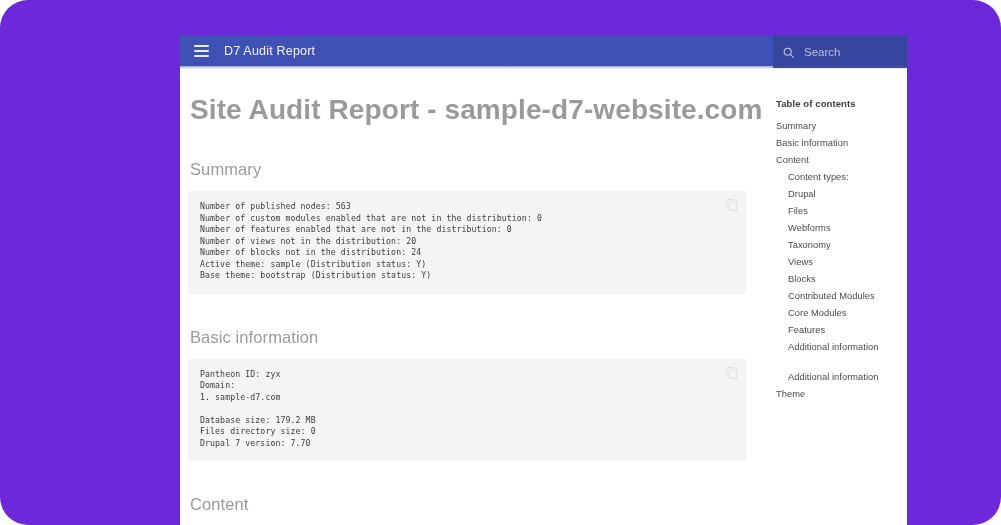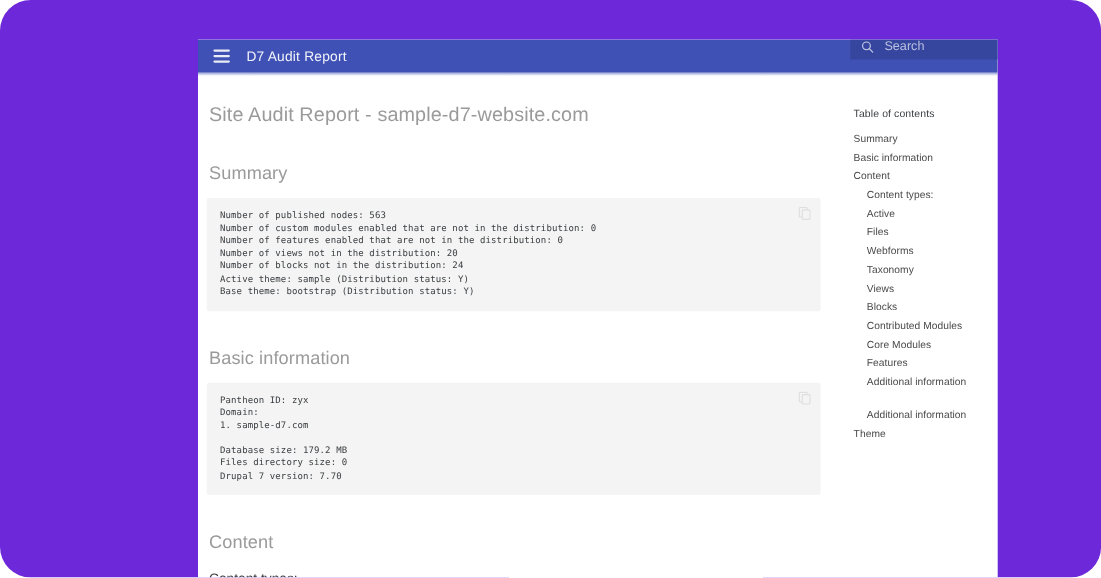--- a/index.html
+++ b/index.html
@@ -76,23 +76,24 @@
     letter-spacing: 0.2px;
     margin-left: 8px;
     white-space: nowrap;
   }
 
   .searchbox {
     position: absolute;
     right: 0;
     top: 0;
     width: 134px;
-    height: 18px;
+    height: 32px;
     background: #36459e;
     display: flex;
+    align-items: center;
     cursor: text;
   }
   .search-icon {
     width: 13px;
     height: 13px;
     margin-left: 9px;
     margin-right: 9px;
     flex: 0 0 auto;
     display: block;
   }
@@ -105,22 +106,22 @@
   
   .content {
     position: absolute;
     left: 8px;
     top: 40px;
     width: 580px;
   }
 
   .page-title {
     color: #9a9a9a;
-    font-size: 18px;
-    font-weight: 400;
+    font-size: 28px;
+    font-weight: 700;
     letter-spacing: 0.1px;
     margin: 18px 0 12px 0;
     padding-left: 2px;
     white-space: nowrap;
   }
 
   h2.section {
     color: #9a9a9a;
     font-size: 16.5px;
     font-weight: 400;
@@ -165,21 +166,21 @@
 
   
   .toc {
     position: absolute;
     left: 596px;
     top: 62px;
     width: 130px;
   }
   .toc-title {
     font-size: 9.5px;
-    font-weight: normal;
+    font-weight: bold;
     color: #3c4043;
     margin: 0 0 9px 0;
     letter-spacing: 0.1px;
   }
   .toc-item {
     font-size: 9.3px;
     color: #4a4a4a;
     line-height: 17px;
     white-space: nowrap;
     cursor: pointer;
@@ -251,21 +252,21 @@
 
     </div>
 
     <div class="toc">
       <div class="toc-title">Table of contents</div>
       <div id="toc-list">
           <div class="toc-item">Summary</div>
           <div class="toc-item">Basic information</div>
           <div class="toc-item">Content</div>
           <div class="toc-item lvl2">Content types:</div>
-          <div class="toc-item lvl2">Active</div>
+          <div class="toc-item lvl2">Drupal</div>
           <div class="toc-item lvl2">Files</div>
           <div class="toc-item lvl2">Webforms</div>
           <div class="toc-item lvl2">Taxonomy</div>
           <div class="toc-item lvl2">Views</div>
           <div class="toc-item lvl2">Blocks</div>
           <div class="toc-item lvl2">Contributed Modules</div>
           <div class="toc-item lvl2">Core Modules</div>
           <div class="toc-item lvl2">Features</div>
           <div class="toc-item lvl2">Additional information</div>
           <div class="toc-item spacer"></div>

